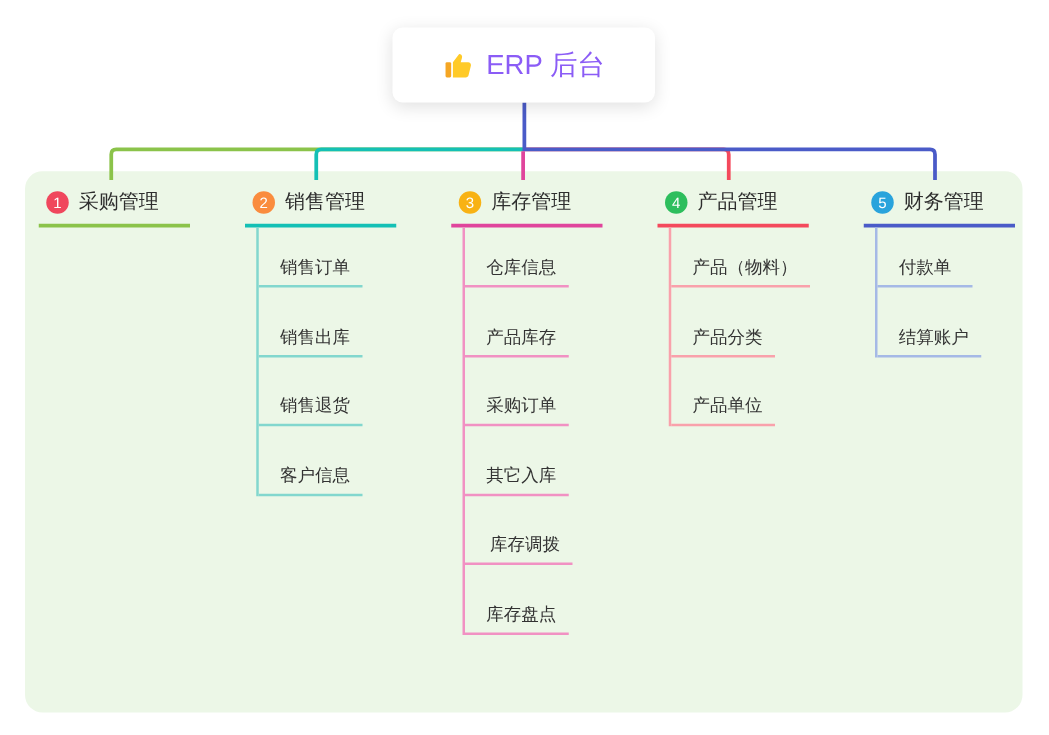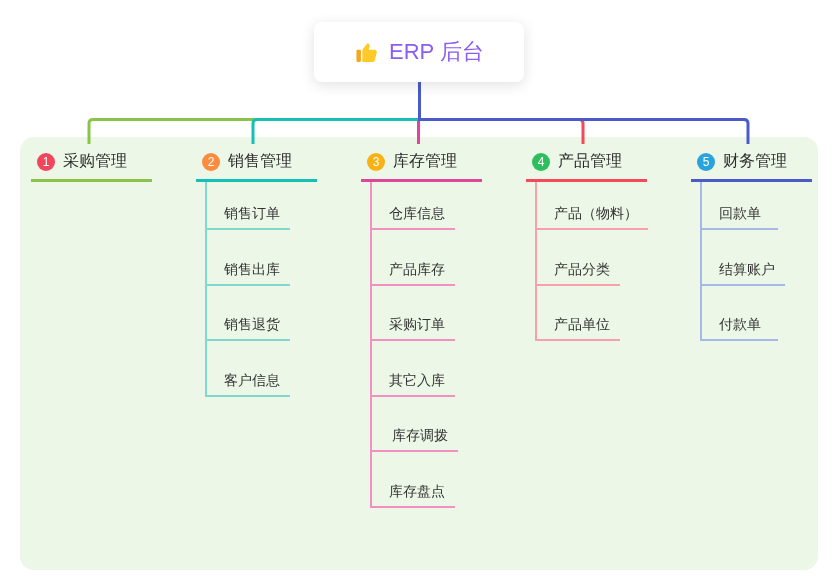--- a/index.html
+++ b/index.html
@@ -108,19 +108,18 @@
           <div class="item" style="border-bottom-color: rgb(249, 161, 171);">产品分类</div>
           <div class="item" style="border-bottom-color: rgb(249, 161, 171);">产品单位</div>
         </div>
       </div>
       <div class="column" style="left: 691px;">
         <div class="branch-title" style="border-bottom-color: rgb(74, 91, 200);">
           <span class="badge" style="background: rgb(41, 163, 220);">5</span>
           <span class="branch-label">财务管理</span>
         </div>
         <div class="items" style="border-left-color: rgb(165, 185, 230);">
-          <div class="item" style="border-bottom-color: rgb(165, 185, 230);">回款单</div>
+          <div class="item" style="border-bottom-color: rgb(165, 185, 230);">付款单</div>
           <div class="item" style="border-bottom-color: rgb(165, 185, 230);">结算账户</div>
-          <div class="item" style="border-bottom-color: rgb(165, 185, 230);">付款单</div>
         </div>
       </div>
     </div>
 </div>
 
 </body></html>

